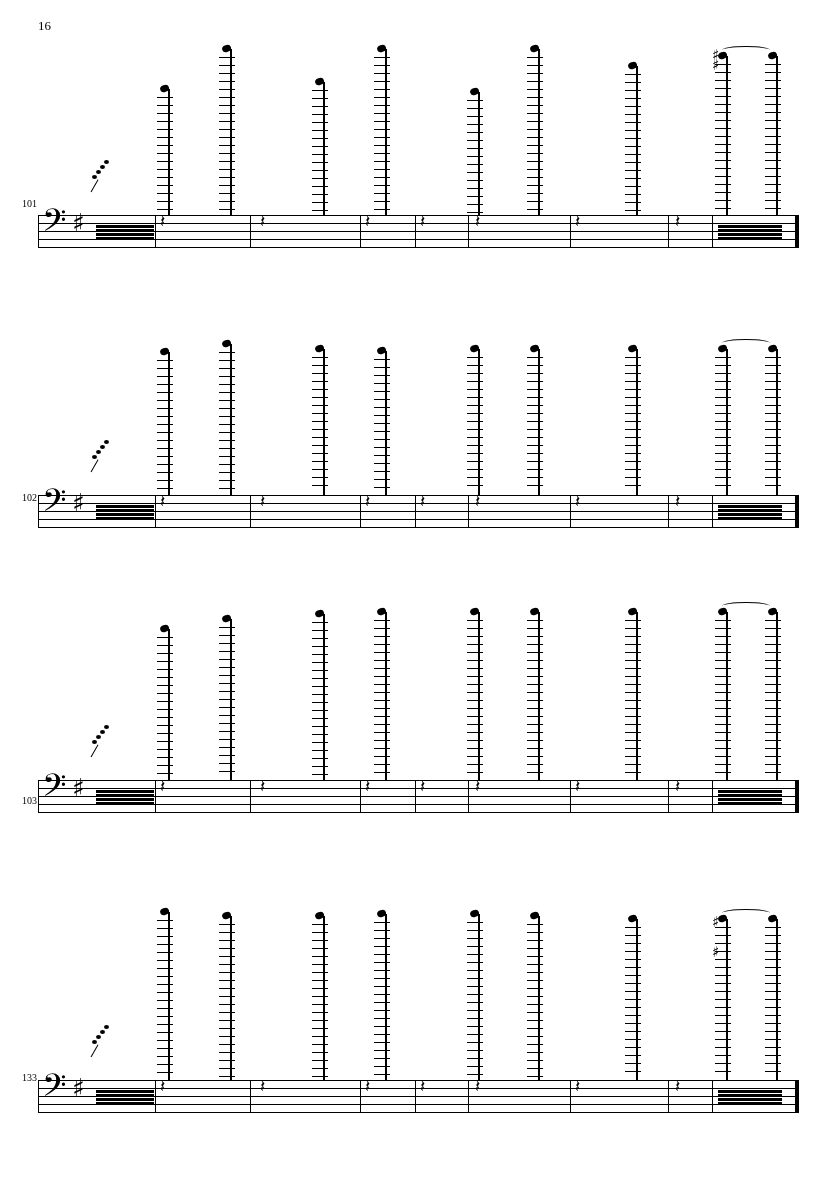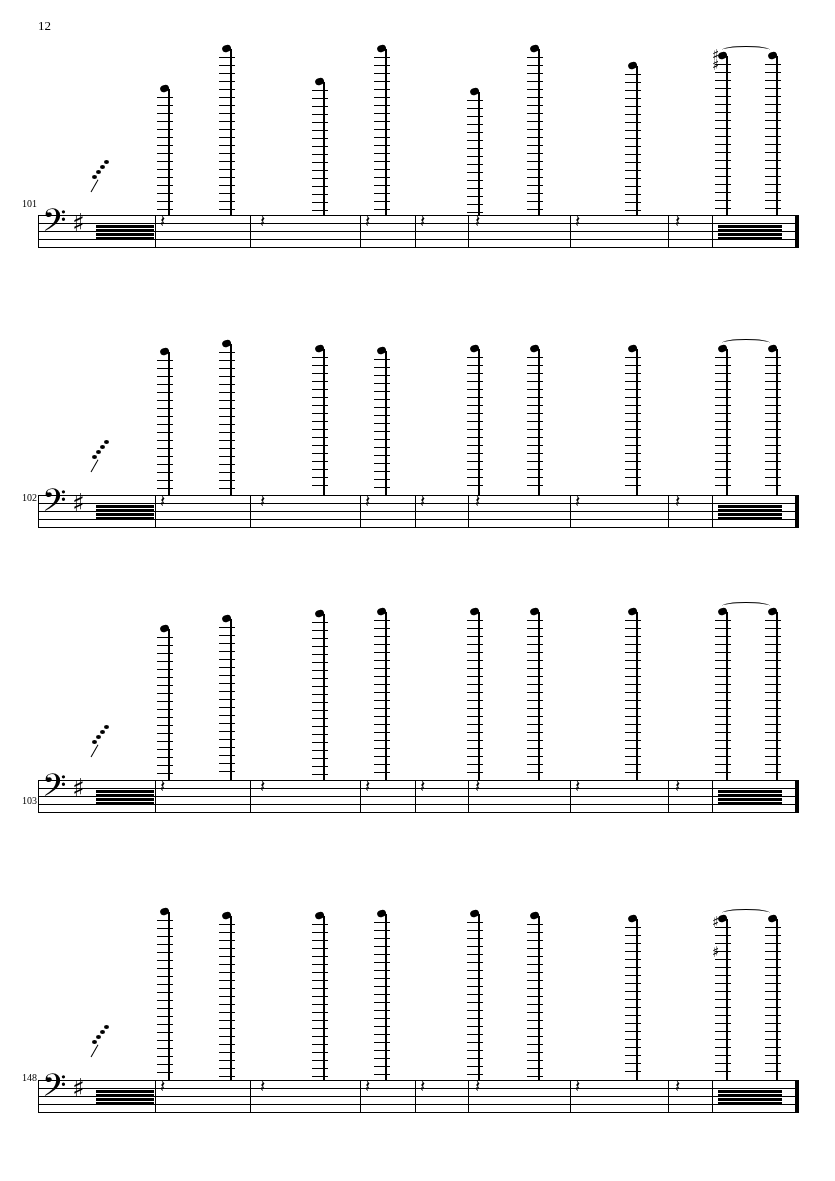--- a/index.html
+++ b/index.html
@@ -140,36 +140,36 @@
     height: 14px;
     background: #000;
     transform: rotate(30deg);
   }
 </style>
 </head>
 <body>
 
 <div class="page">
 
-  <div class="page-number">12</div>
+  <div class="page-number">16</div>
 
   <div class="system" id="sys1" style="top:0;height:280px;">
     <div class="measure-label" style="left:22px;top:198px;">101</div>
   </div>
 
   <div class="system" id="sys2" style="top:0;height:280px;">
     <div class="measure-label" style="left:22px;top:492px;">102</div>
   </div>
 
   <div class="system" id="sys3" style="top:18px;height:280px;">
     <div class="measure-label" style="left:22px;top:777px;">103</div>
   </div>
 
   <div class="system" id="sys4" style="top:0;height:280px;">
-    <div class="measure-label" style="left:22px;top:1072px;">148</div>
+    <div class="measure-label" style="left:22px;top:1072px;">133</div>
   </div>
 
   <div id="engraving-layer">
       <div class="staff" style="left:38px;top:215px;width:760px;">
         <div class="sline"></div>
         <div class="sline"></div>
         <div class="sline"></div>
         <div class="sline"></div>
         <div class="sline"></div>
       </div>

